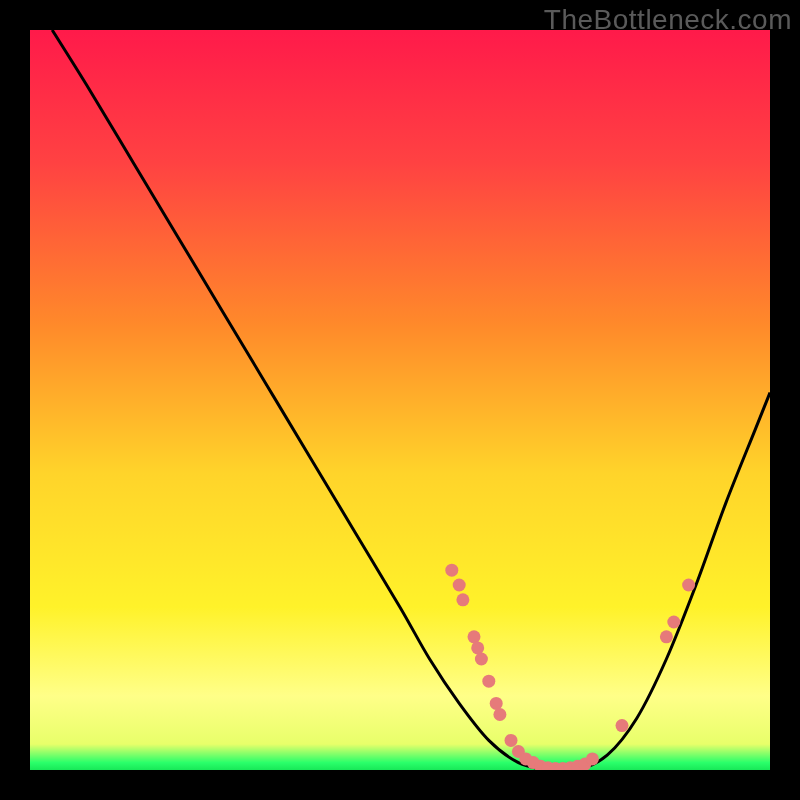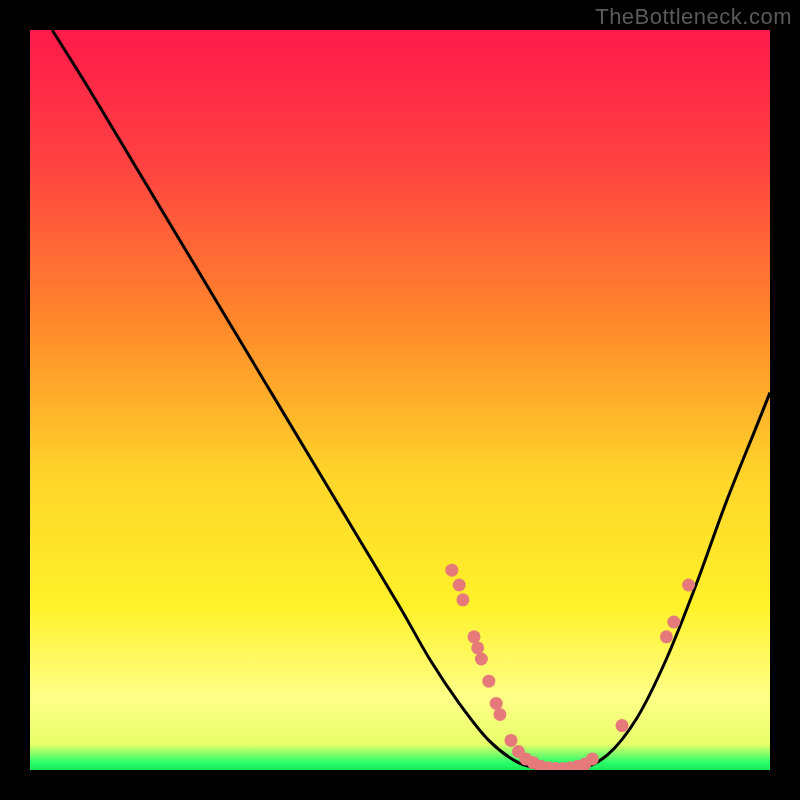--- a/index.html
+++ b/index.html
@@ -1,17 +1,17 @@
 <!DOCTYPE html>
 <html><head>
 <meta charset="utf-8">
 <style>
   * { margin: 0; padding: 0; box-sizing: border-box; }
   body { width: 800px; height: 800px; background: #000; position: relative; font-family: Arial, sans-serif; }
-  .watermark { position: absolute; top: 4px; right: 8px; color: #5a5a5a; font-size: 22px; font-weight: 500; letter-spacing: 0.5px; z-index: 10; }
+  .watermark { position: absolute; top: 4px; right: 8px; color: #5a5a5a; font-size: 28px; font-weight: 500; letter-spacing: 0.5px; z-index: 10; }
   .plot-area { position: absolute; left: 30px; top: 30px; width: 740px; height: 740px; }
   .gradient-bg { position: absolute; left: 0; top: 0; width: 100%; height: 100%; }
   .curve-svg { position: absolute; left: 0; top: 0; width: 100%; height: 100%; }
 </style>
 </head>
 <body>
 
 <div class="watermark">TheBottleneck.com</div>
 
 <div class="plot-area">

